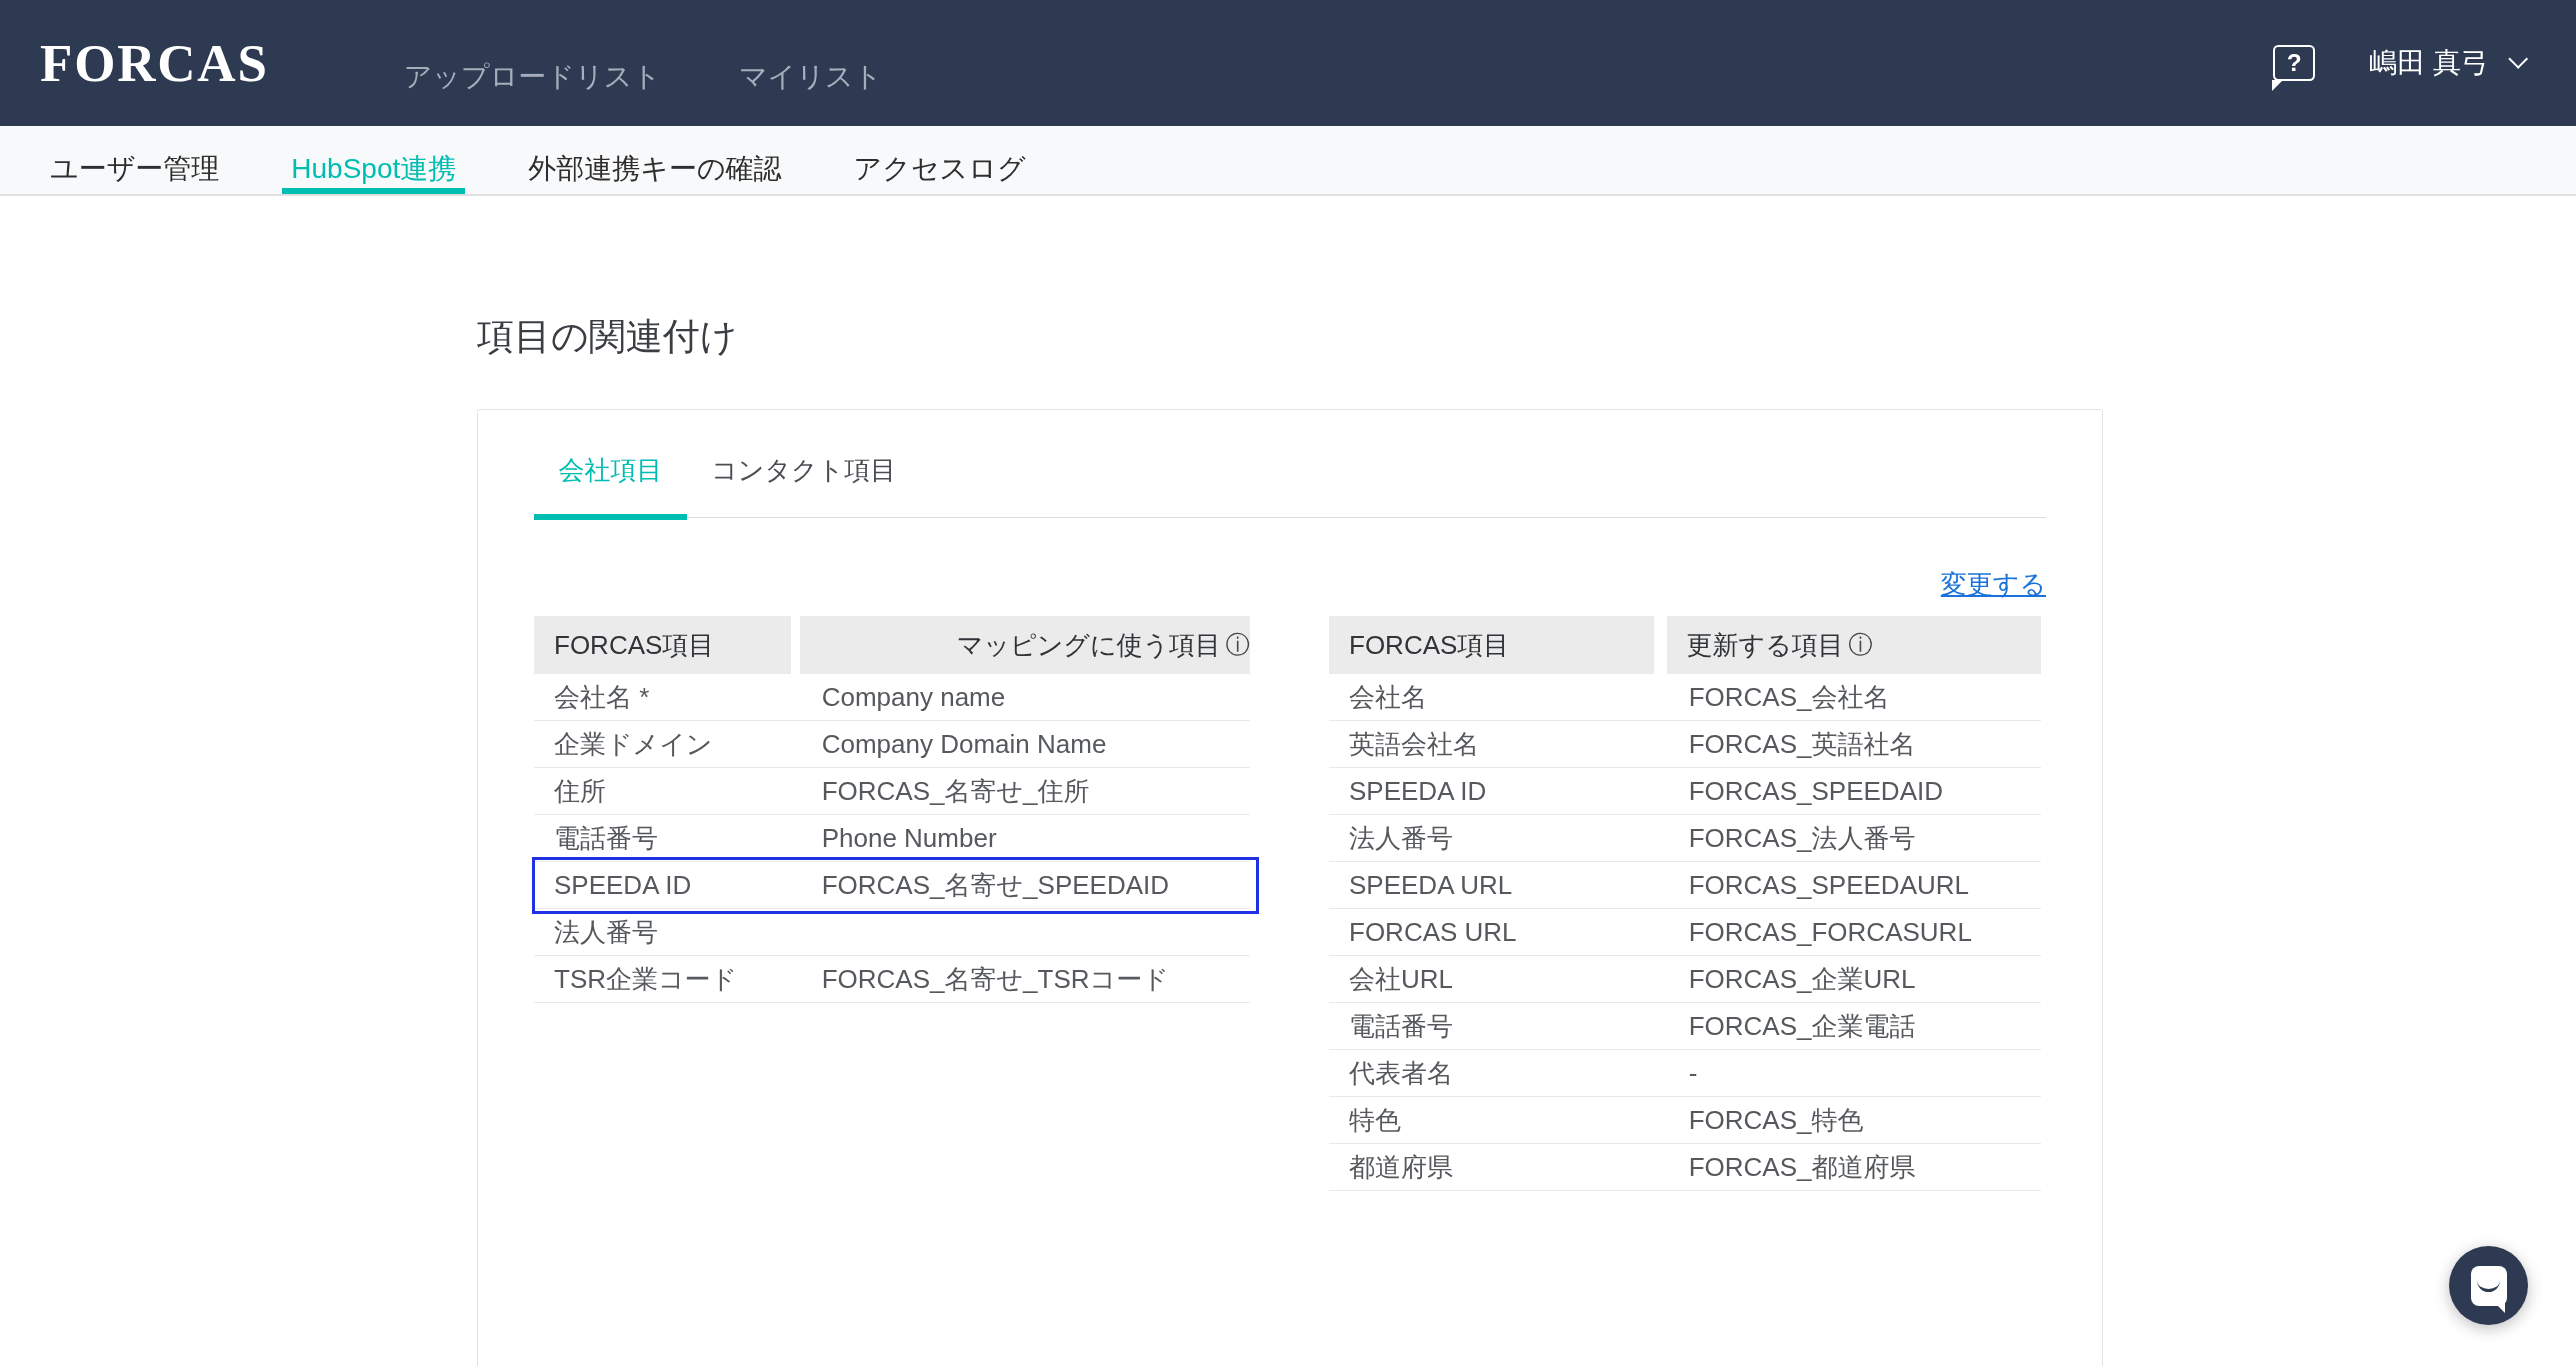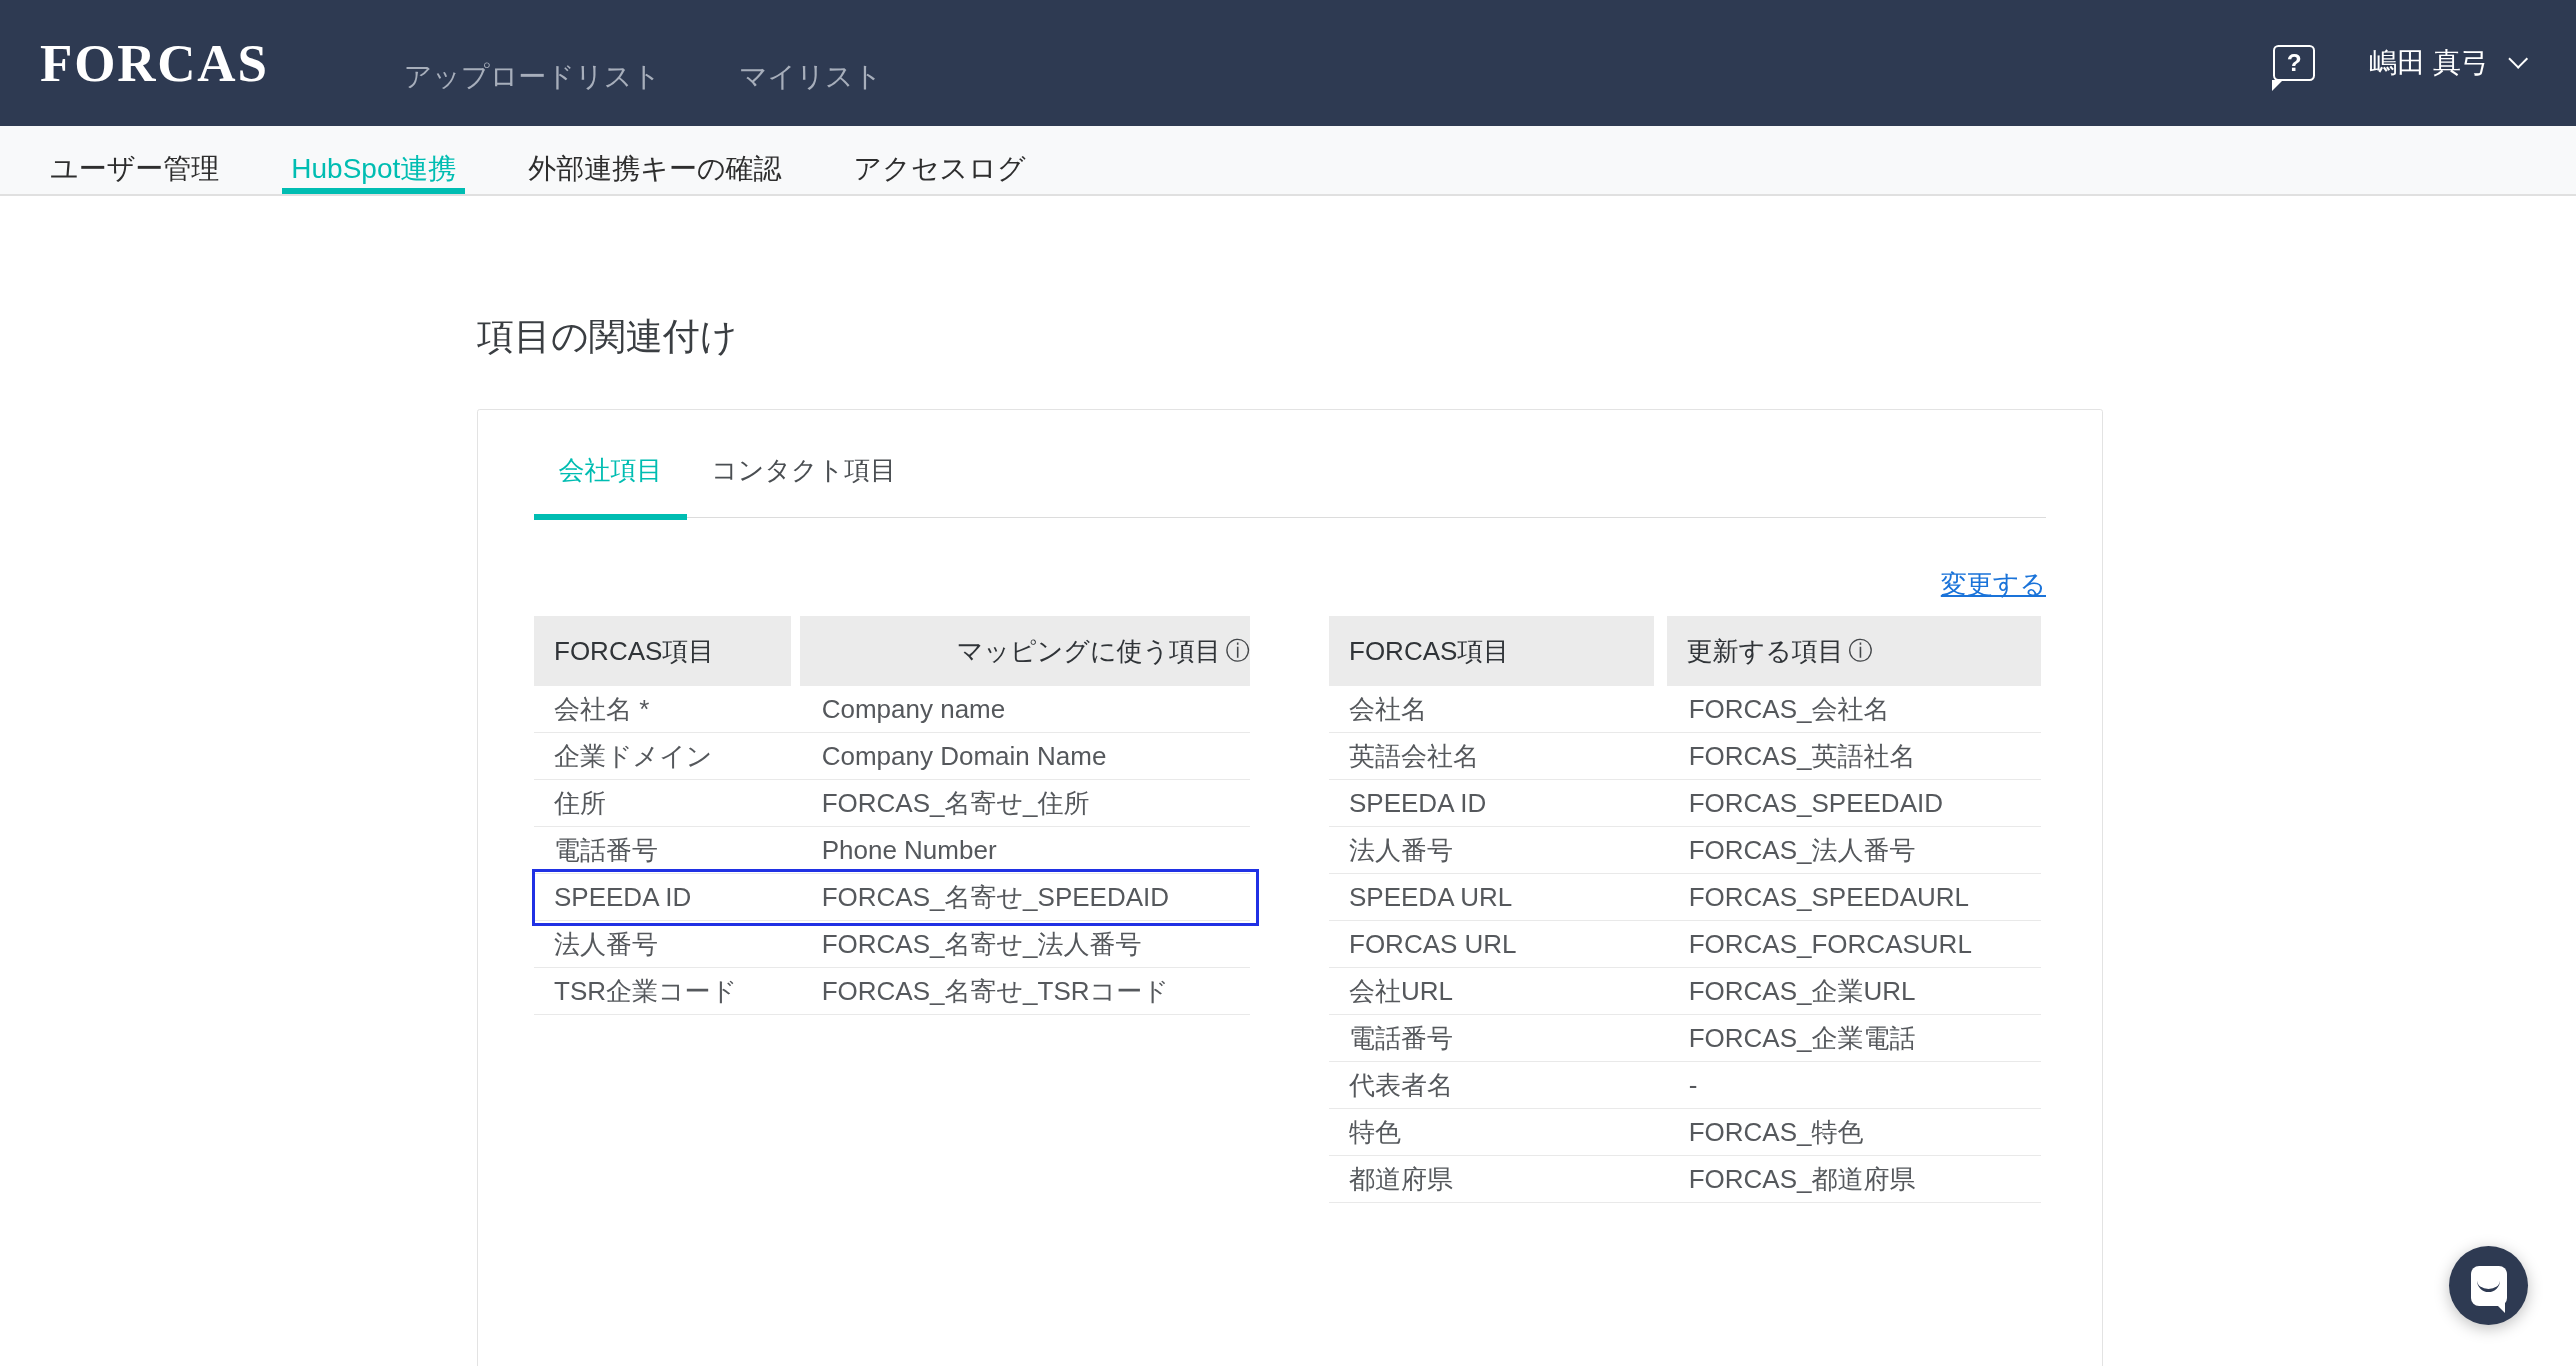--- a/index.html
+++ b/index.html
@@ -39,21 +39,21 @@
   .card-tabs { display:flex; border-bottom:0.9px solid #dcdcdc; }
   .card-tab { position:relative; padding:43px 24.4px 29px; font-size:26px; color:#4a4e52; cursor:pointer; }
   .card-tab.active { color:#00bdb2; }
   .card-tab.active::after { content:''; position:absolute; left:0; right:0; bottom:-2.7px; height:5.4px; background:#00bdb2; }
 
   .change-row { text-align:right; margin-top:49px; }
   .change-link { font-size:26px; color:#1a73d9; text-decoration:underline; cursor:pointer; }
 
   .tables-row { display:flex; gap:79px; margin-top:14.4px; }
   .mtable { }
-  .mtable-head { display:flex; height:70px; }
+  .mtable-head { display:flex; height:58px; }
   .mtable-head .hcell { background:#ebebeb; display:flex; align-items:center;
     font-size:26px; color:#303438; padding-left:20px; }
   .map .hcell.c1 { width:257px; margin-right:9px; }
   .map .hcell.c2 { width:450px;justify-content:flex-end; }
   .upd .hcell.c1 { width:325px; margin-right:12.6px; }
   .upd .hcell.c2 { width:374px; }
   .info-glyph { font-size:24.4px; color:#44474a; margin-left:4.5px; font-style:normal; cursor:pointer; }
 
   .mtable-row { display:flex; align-items:center; height:47px; border-bottom:0.9px solid #e9e9e9; position:relative; }
   .mtable-row .cell { font-size:26px; color:#55585c; }
@@ -137,21 +137,20 @@
       <div class="mtable-row">
         <div class="cell c1">電話番号</div>
         <div class="cell c2">Phone Number</div>
       </div>
       <div class="mtable-row highlighted">
         <div class="cell c1">SPEEDA ID</div>
         <div class="cell c2">FORCAS_名寄せ_SPEEDAID</div>
       </div>
       <div class="mtable-row">
         <div class="cell c1">法人番号</div>
-        <div class="cell c2">FORCAS_名寄せ_法人番号</div>
       </div>
       <div class="mtable-row">
         <div class="cell c1">TSR企業コード</div>
         <div class="cell c2">FORCAS_名寄せ_TSRコード</div>
       </div>
     </div>
 
     <div class="mtable upd">
       <div class="mtable-head">
         <div class="hcell c1">FORCAS項目</div>

